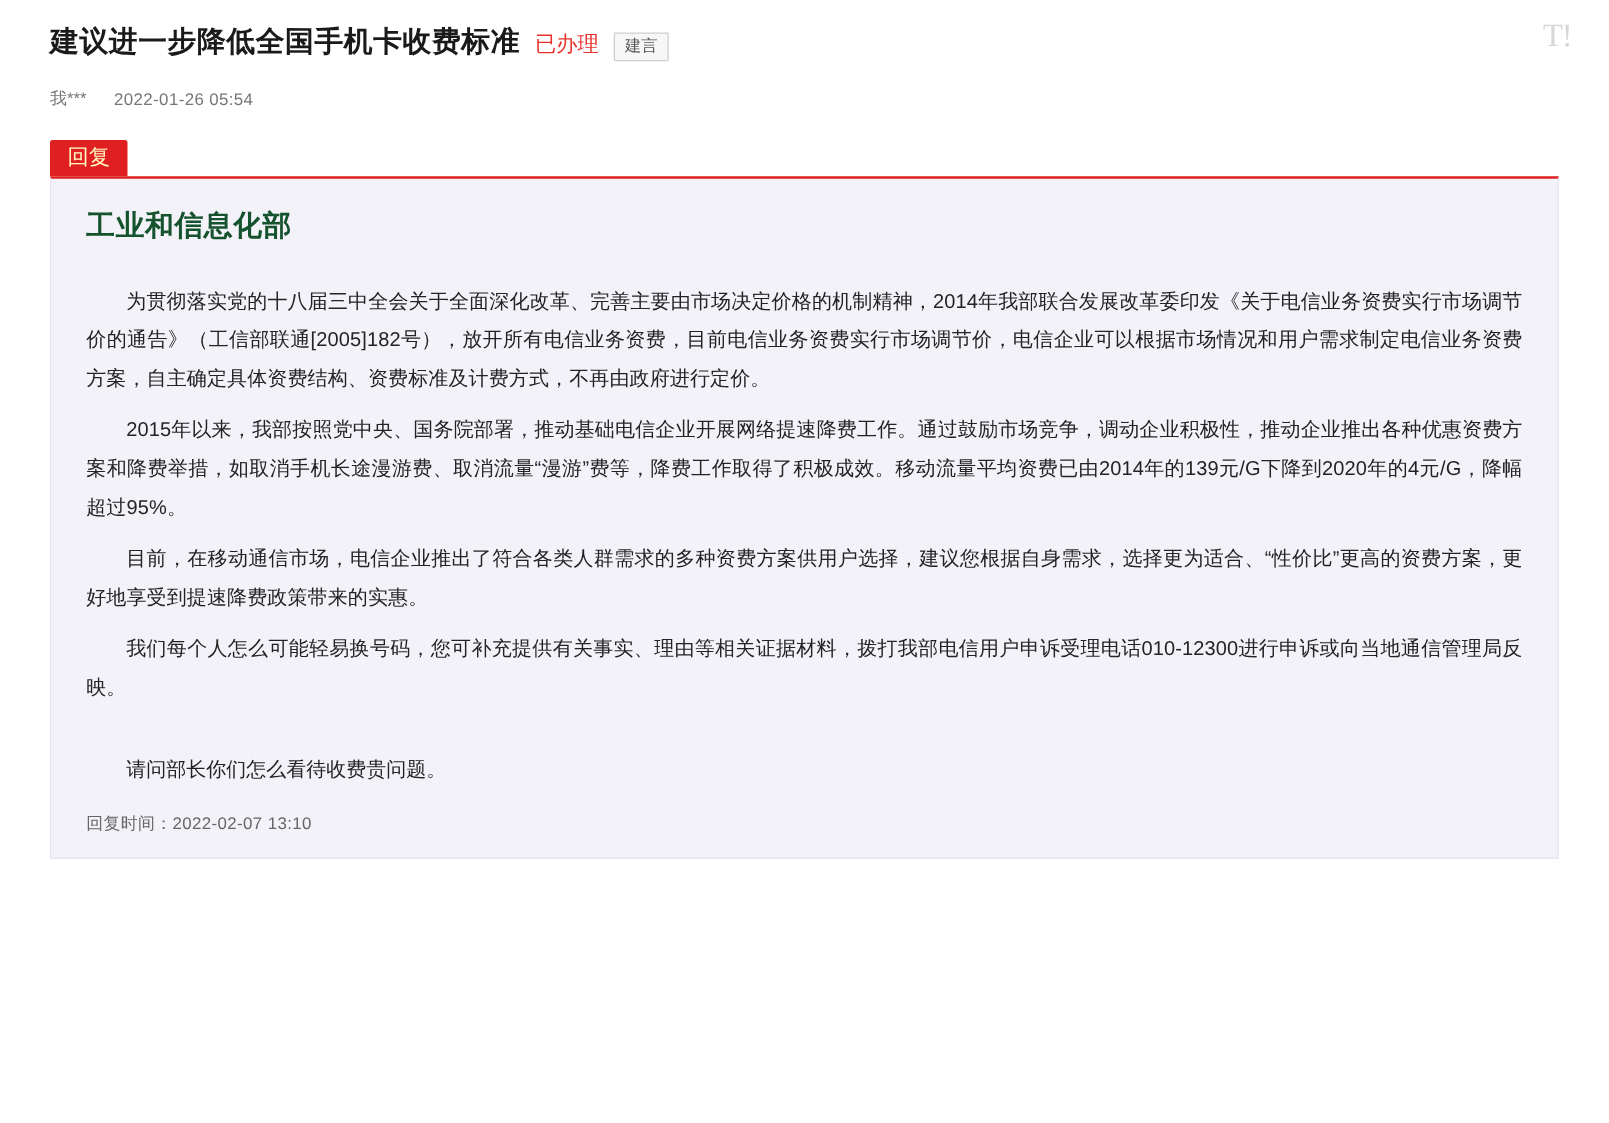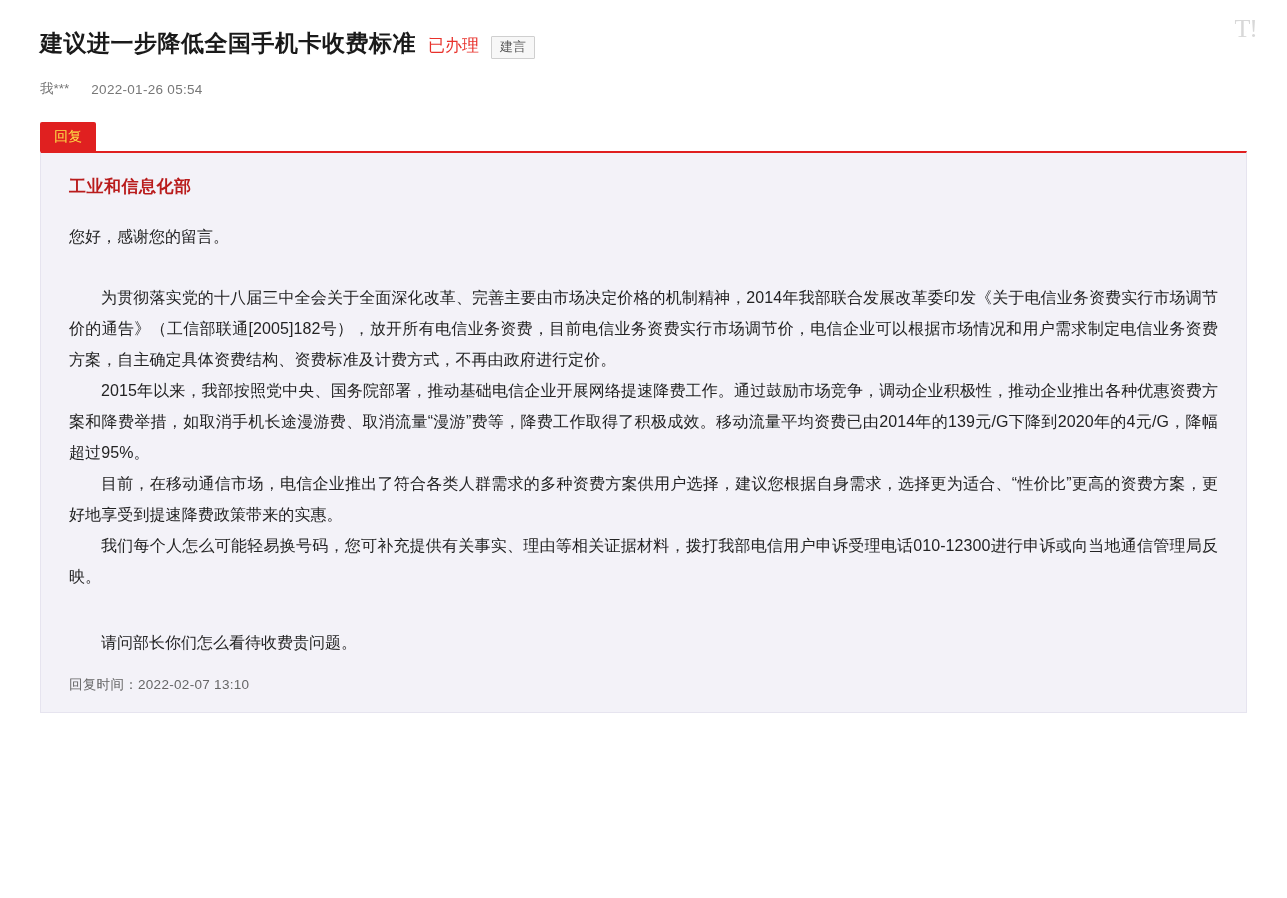--- a/index.html
+++ b/index.html
@@ -20,21 +20,21 @@
     width: 1287px;
     height: 898px;
     box-sizing: border-box;
     padding: 0 40px;
   }
 
   
   .header-row {
     display: flex;
     align-items: baseline;
-    padding-top: 27px;
+    padding-top: 17px;
   }
   .post-title {
     font-size: 23px;
     font-weight: bold;
     color: #1a1a1a;
     letter-spacing: 0.5px;
     line-height: 32px;
     white-space: nowrap;
   }
   .status-text {
@@ -73,52 +73,52 @@
     line-height: 32px;
     color: #232323;
     text-align: justify;
     letter-spacing: 0.2px;
   }
 
   
   .section-label {
     display: inline-block;
     background: #e02020;
-    color: #fde047;
-    font-size: 14px;
+    color: #fef9c3;
+    font-size: 17px;
     line-height: 18px;
     padding: 5px 14px 6px 14px;
     border-radius: 2px 2px 0 0;
     position: relative;
   }
   .reply-label-wrap { margin-top: 24px; }
 
   
   .reply-box {
     background: #f3f2f8;
     border: 1px solid #e6e4ef;
     border-top: 2px solid #e02020;
     padding: 22px 28px 18px 28px;
     box-sizing: border-box;
     position: relative;
   }
   .reply-dept {
-    color: #b91c1c;
-    font-size: 17px;
+    color: #14532d;
+    font-size: 23px;
     font-weight: bold;
     letter-spacing: 0.5px;
   }
   .reply-greeting {
     margin-top: 24px;
     font-size: 16px;
     line-height: 30px;
     color: #232323;
   }
   .reply-para {
-    margin-top: 0;
+    margin-top: 10px;
     font-size: 16px;
     line-height: 31px;
     color: #232323;
     text-align: justify;
     text-indent: 2em;
     letter-spacing: 0.1px;
   }
   .reply-para.first { margin-top: 30px; }
   .reply-thanks {
     margin-top: 36px;
@@ -165,21 +165,20 @@
     <span class="meta-date">2022-01-26 05:54</span>
   </div>
 
 
   <div class="reply-label-wrap">
     <span class="section-label">回复</span>
   </div>
 
   <div class="reply-box">
     <div class="reply-dept">工业和信息化部</div>
-    <div class="reply-greeting">您好，感谢您的留言。</div>
 
     <div class="reply-para first">为贯彻落实党的十八届三中全会关于全面深化改革、完善主要由市场决定价格的机制精神，2014年我部联合发展改革委印发《关于电信业务资费实行市场调节价的通告》（工信部联通[2005]182号），放开所有电信业务资费，目前电信业务资费实行市场调节价，电信企业可以根据市场情况和用户需求制定电信业务资费方案，自主确定具体资费结构、资费标准及计费方式，不再由政府进行定价。</div>
     <div class="reply-para">2015年以来，我部按照党中央、国务院部署，推动基础电信企业开展网络提速降费工作。通过鼓励市场竞争，调动企业积极性，推动企业推出各种优惠资费方案和降费举措，如取消手机长途漫游费、取消流量“漫游”费等，降费工作取得了积极成效。移动流量平均资费已由2014年的139元/G下降到2020年的4元/G，降幅超过95%。</div>
     <div class="reply-para">目前，在移动通信市场，电信企业推出了符合各类人群需求的多种资费方案供用户选择，建议您根据自身需求，选择更为适合、“性价比”更高的资费方案，更好地享受到提速降费政策带来的实惠。</div>
     <div class="reply-para">我们每个人怎么可能轻易换号码，您可补充提供有关事实、理由等相关证据材料，拨打我部电信用户申诉受理电话010-12300进行申诉或向当地通信管理局反映。</div>
 
     <div class="reply-thanks">请问部长你们怎么看待收费贵问题。</div>
 
     <div class="reply-time">
       <span>回复时间：</span><span>2022-02-07 13:10</span>

